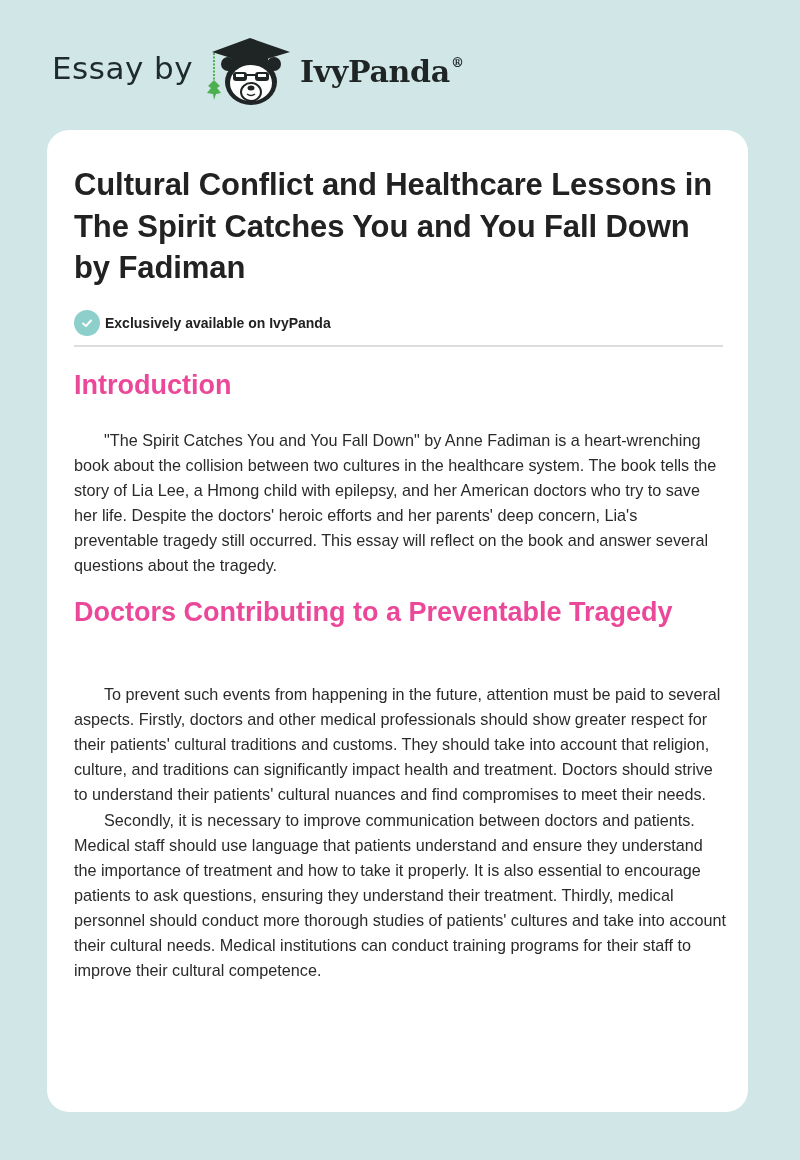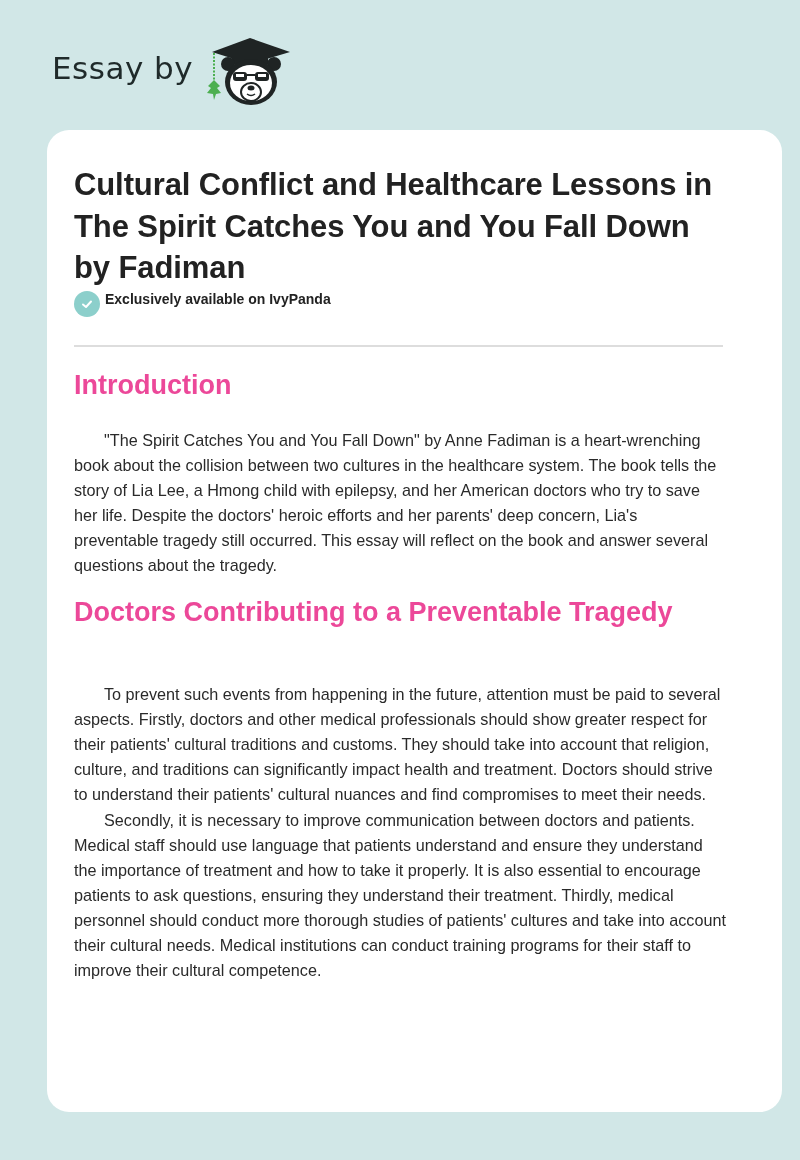--- a/index.html
+++ b/index.html
@@ -24,30 +24,30 @@
   }
   .brand {
     position: absolute; left: 296px; top: 54px;
     font-family: "DejaVu Serif", serif;
     font-weight: bold; font-size: 30px; color: #1f2424;
     letter-spacing: -0.3px;
   }
   .brand sup { font-size: 13px; position: relative; top: -4px; margin-left: 1px; }
   .card {
     position: absolute; left: 47px; top: 130px; width: 701px; height: 982px;
-    background: #ffffff; border-radius: 22px; padding-left: 34px;
+    background: #ffffff; border-radius: 22px;
   }
   .content { position: absolute; left: 27px; top: 0; width: 649px; }
   h1.title {
     margin: 0; position: absolute; top: 34px; left: 0; width: 640px;
     font-size: 31px; line-height: 41.5px; font-weight: bold; color: #222;
     letter-spacing: -0.1px;
   }
   .badge {
-    position: absolute; top: 161px; left: 0; display: flex; 
+    position: absolute; top: 180px; left: 0; display: flex; align-items: center;
   }
   .badge-icon {
     width: 26px; height: 26px; border-radius: 50%; background: #8ccfcb;
     display: flex; align-items: center; justify-content: center;
   }
   .badge-text { margin-left: 5px; font-size: 14px; font-weight: bold; color: #222; }
   .divider {
     position: absolute; top: 215px; left: 0; width: 649px; height: 2px; background: #dddddd;
   }
   h2 {
@@ -87,20 +87,21 @@
     <rect x="29" y="38" width="14" height="9" rx="3" fill="#1f2424"></rect>
     <rect x="51" y="38" width="14" height="9" rx="3" fill="#1f2424"></rect>
     <rect x="43" y="40" width="8" height="2" fill="#1f2424"></rect>
     <rect x="32" y="40" width="8" height="3" fill="#ffffff"></rect>
     <rect x="54" y="40" width="8" height="3" fill="#ffffff"></rect>
 
     <ellipse cx="47" cy="58" rx="10" ry="9" fill="none" stroke="#1f2424" stroke-width="2"></ellipse>
     <ellipse cx="47" cy="54" rx="3.5" ry="2.5" fill="#1f2424"></ellipse>
     <path d="M43,60 Q47,63 51,60" stroke="#1f2424" stroke-width="1.5" fill="none"></path>
   </svg>
+  <span class="brand"><span>IvyPanda</span><sup>®</sup></span>
 </div>
 
 <div class="card">
   <div class="content">
     <h1 class="title">Cultural Conflict and Healthcare Lessons in The Spirit Catches You and You Fall Down by Fadiman</h1>
 
     <div class="badge">
       <span class="badge-icon">
         <svg width="14" height="14" viewBox="0 0 14 14">
             <path d="M3,7.5 L6,10 L11,4.5" stroke="#ffffff" stroke-width="2" fill="none" stroke-linecap="round" stroke-linejoin="round"></path>

